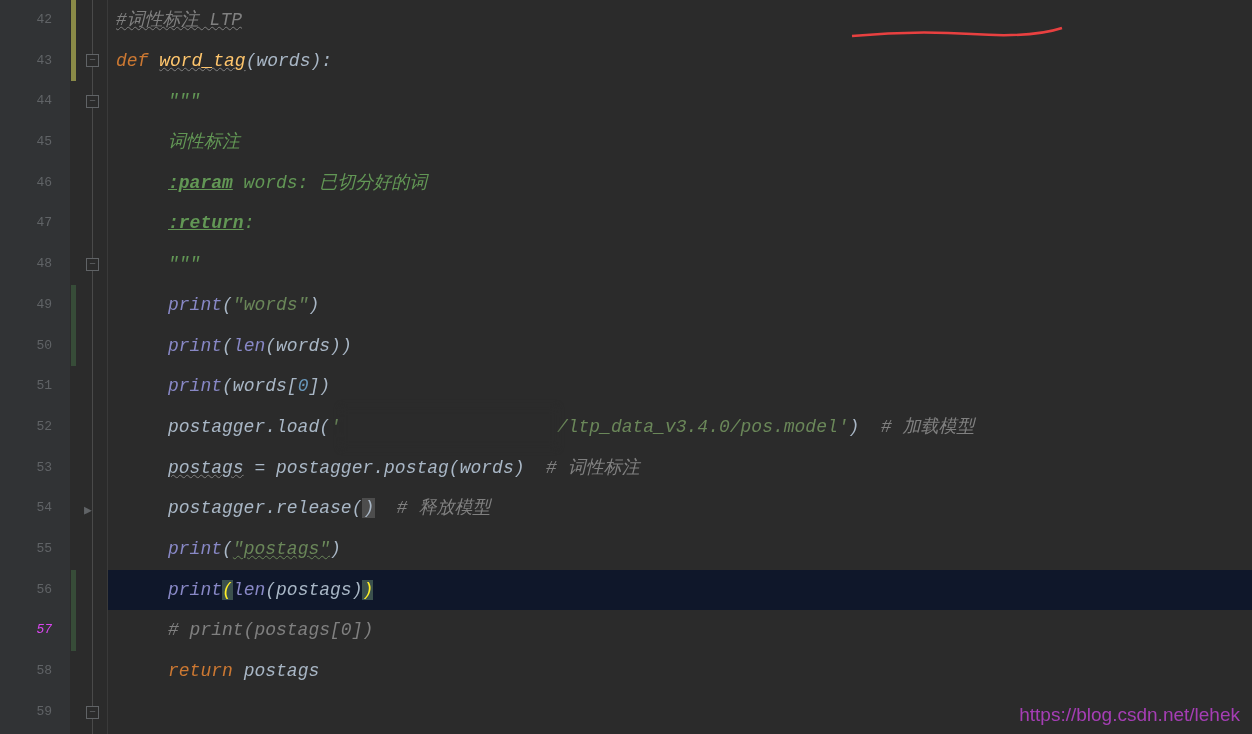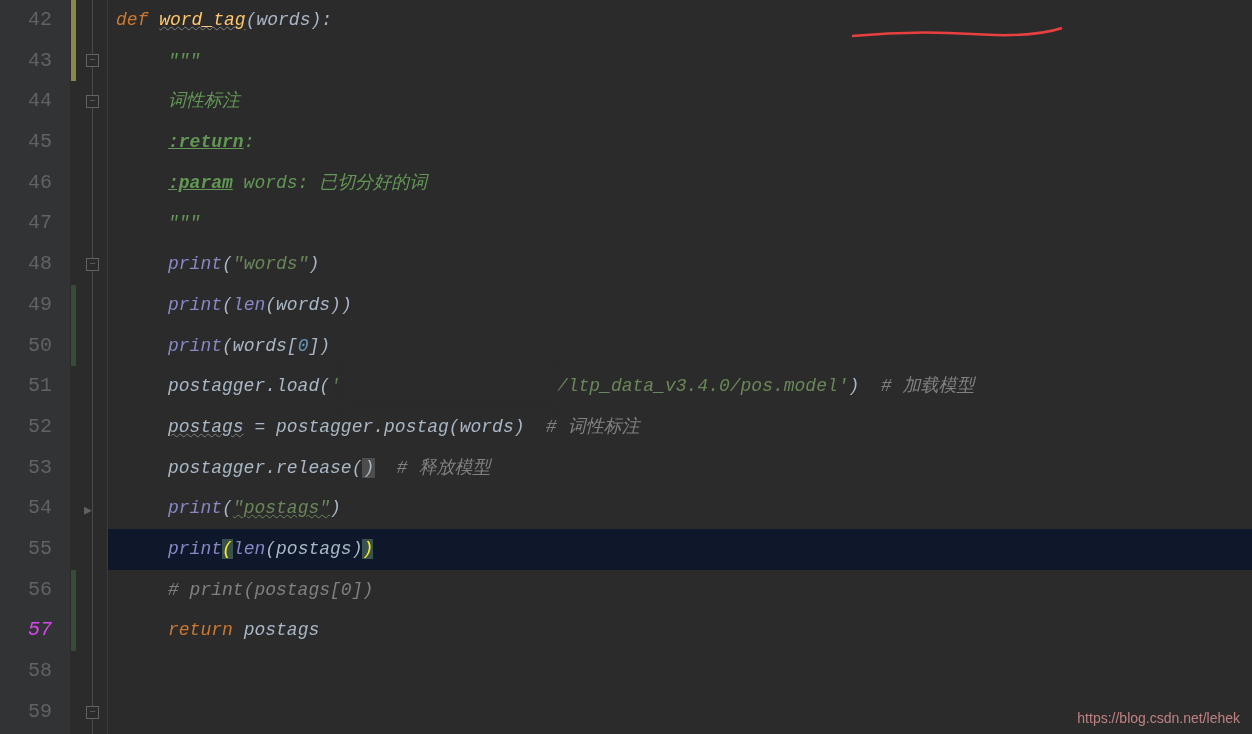--- a/index.html
+++ b/index.html
@@ -15,21 +15,21 @@
     .editor { display: flex; width: 100%; height: 100%; }
     .gutter {
       width: 70px;
       background: #313335;
       color: #606366;
       text-align: right;
       padding-right: 18px;
       user-select: none;
       flex-shrink: 0;
     }
-    .line-num { height: 40.7px; line-height: 40.7px; font-size: 20px; }
+    .line-num { height: 40.7px; line-height: 40.7px; font-size: 13px; }
     .line-num.current { color: #d946ef; font-style: italic; }
     .fold-col {
       width: 30px;
       background: #2b2b2b;
       position: relative;
       flex-shrink: 0;
       border-right: 1px solid #3a3a3a;
     }
     .fold-marker {
       position: absolute;
@@ -97,22 +97,22 @@
     .obscured {
       background: #2b2b2b;
       color: #2b2b2b;
       filter: blur(3px);
       display: inline-block;
     }
     .watermark {
       position: absolute;
       bottom: 8px;
       right: 12px;
-      color: #fca5a5;
-      font-size: 14px;
+      color: #d946ef;
+      font-size: 19px;
       font-family: Arial, sans-serif;
       font-style: normal;
       opacity: 0.7;
     }
     .play-icon {
       position: absolute;
       left: 6px;
       color: #606366;
       font-size: 13px;
     }
@@ -151,30 +151,31 @@
   <div class="fold-col">
     <div class="fold-line" style="top:0;height:734px;"></div>
     <div class="fold-marker" style="top:54px;">−</div>
     <div class="fold-marker" style="top:95px;">−</div>
     <div class="fold-marker" style="top:258px;">−</div>
     <div class="play-icon" style="top:502px;">▶</div>
     <div class="fold-marker" style="top:706px;">−</div>
   </div>
 
   <div class="code">
+    <div class="code-line indent1"><span class="cmt underline-wavy">#词性标注 LTP</span></div>
 
     <div class="code-line indent1"><span class="kw">def </span><span class="fn underline-wavy">word_tag</span><span class="punct">(words):</span></div>
 
     <div class="code-line indent2"><span class="str-doc">"""</span></div>
 
     <div class="code-line indent2"><span class="str-doc">词性标注</span></div>
 
+    <div class="code-line indent2"><span class="str-doc" style="font-weight:bold;text-decoration:underline;">:param</span><span class="str-doc"> words: 已切分好的词</span></div>
+
     <div class="code-line indent2"><span class="str-doc" style="font-weight:bold;text-decoration:underline;">:return</span><span class="str-doc">:</span></div>
-
-    <div class="code-line indent2"><span class="str-doc" style="font-weight:bold;text-decoration:underline;">:param</span><span class="str-doc"> words: 已切分好的词</span></div>
 
     <div class="code-line indent2"><span class="str-doc">"""</span></div>
 
     <div class="code-line indent2"><span class="builtin">print</span><span class="punct">(</span><span class="str">"words"</span><span class="punct">)</span></div>
 
     <div class="code-line indent2"><span class="builtin">print</span><span class="punct">(</span><span class="builtin">len</span><span class="punct">(</span><span>words</span><span class="punct">)</span><span class="punct">)</span></div>
 
     <div class="code-line indent2"><span class="builtin">print</span><span class="punct">(</span><span>words</span><span class="punct">[</span><span class="num">0</span><span class="punct">]</span><span class="punct">)</span></div>
 
 

